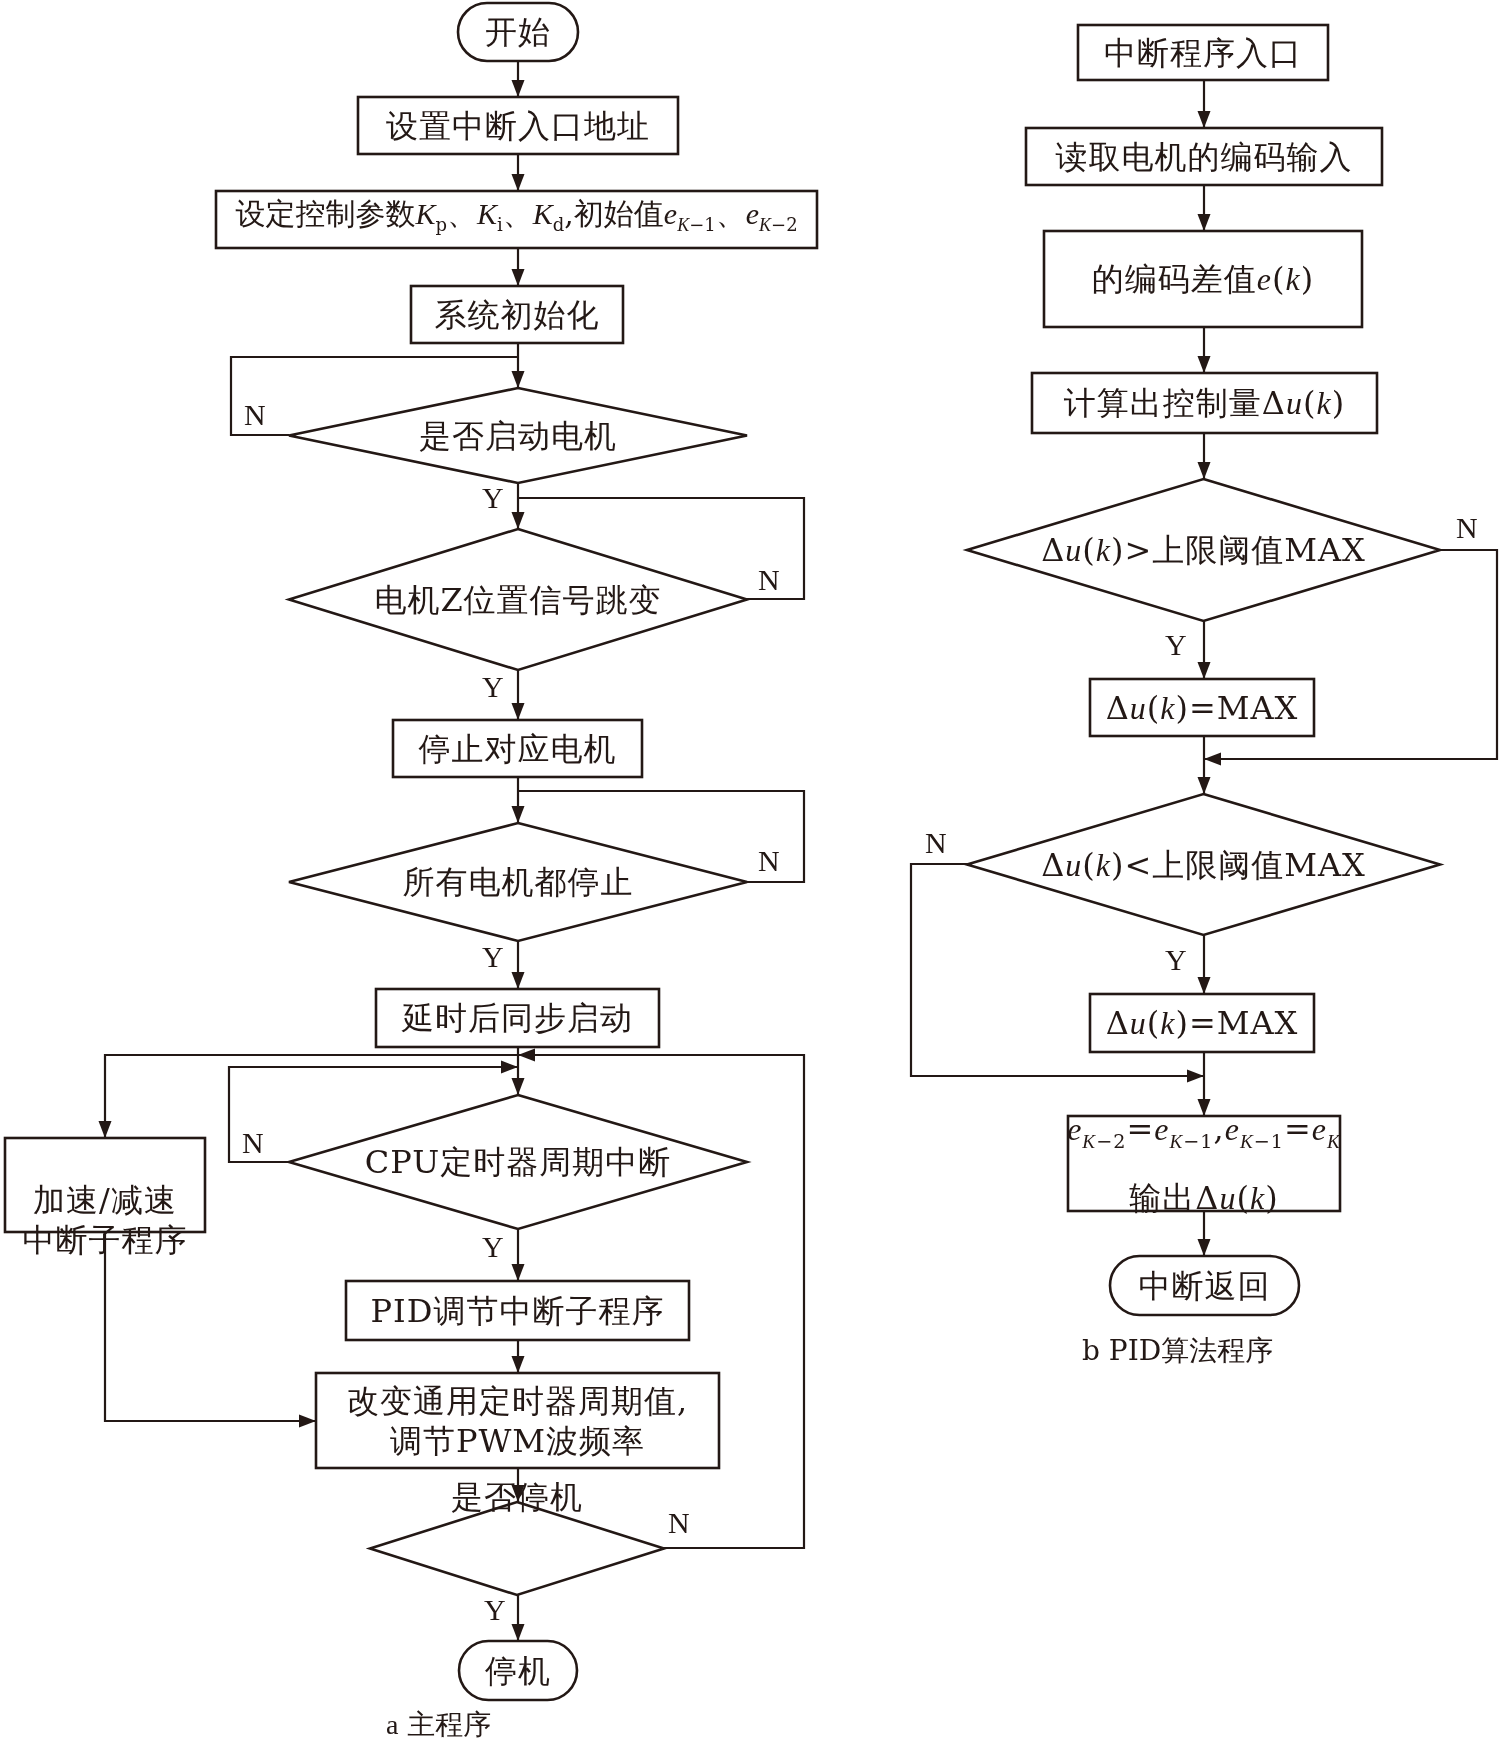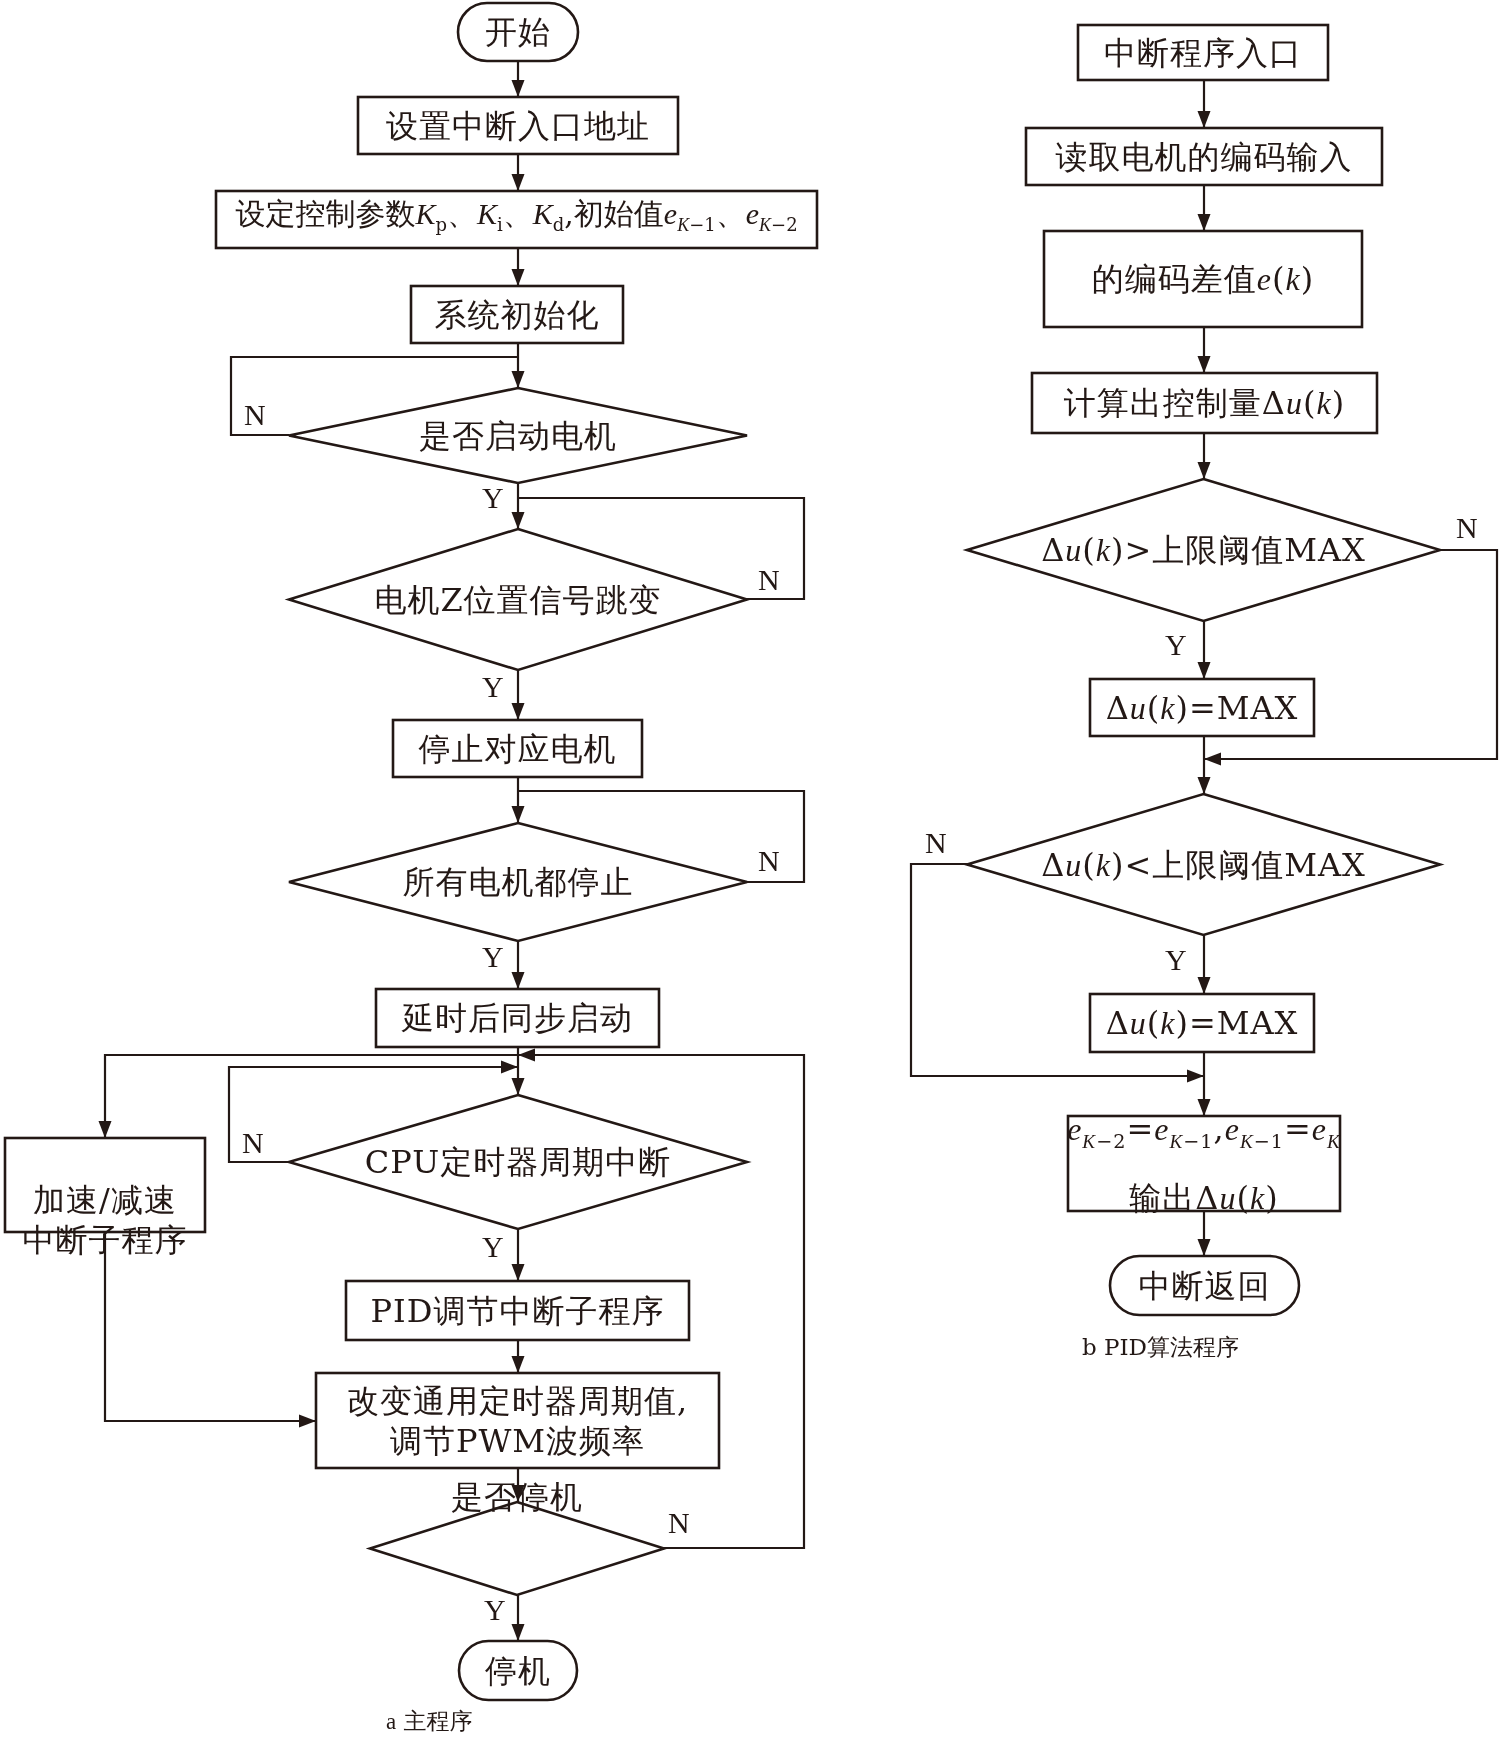--- a/index.html
+++ b/index.html
@@ -18,21 +18,21 @@
   }
   .node-label .ln { display: block; }
   .branch-label {
     position: absolute;
     font-family: "Liberation Serif", "DejaVu Serif", serif;
     font-size: 30px; color: #231815; line-height: 30px;
   }
   .caption {
     position: absolute;
     font-family: "DejaVu Serif", "Liberation Serif", serif;
-    font-size: 23px; color: #231815; white-space: nowrap;
+    font-size: 28px; color: #231815; white-space: nowrap;
   }
   .math { font-family: "Liberation Serif", "DejaVu Serif", serif; font-style: italic; }
   sub { font-size: 60%; }
 </style>
 </head>
 <body>
 
 <div id="canvas">
   <svg id="diagram" width="1500" height="1754" viewBox="0 0 1500 1754" xmlns="http://www.w3.org/2000/svg">
     <g id="edges">

